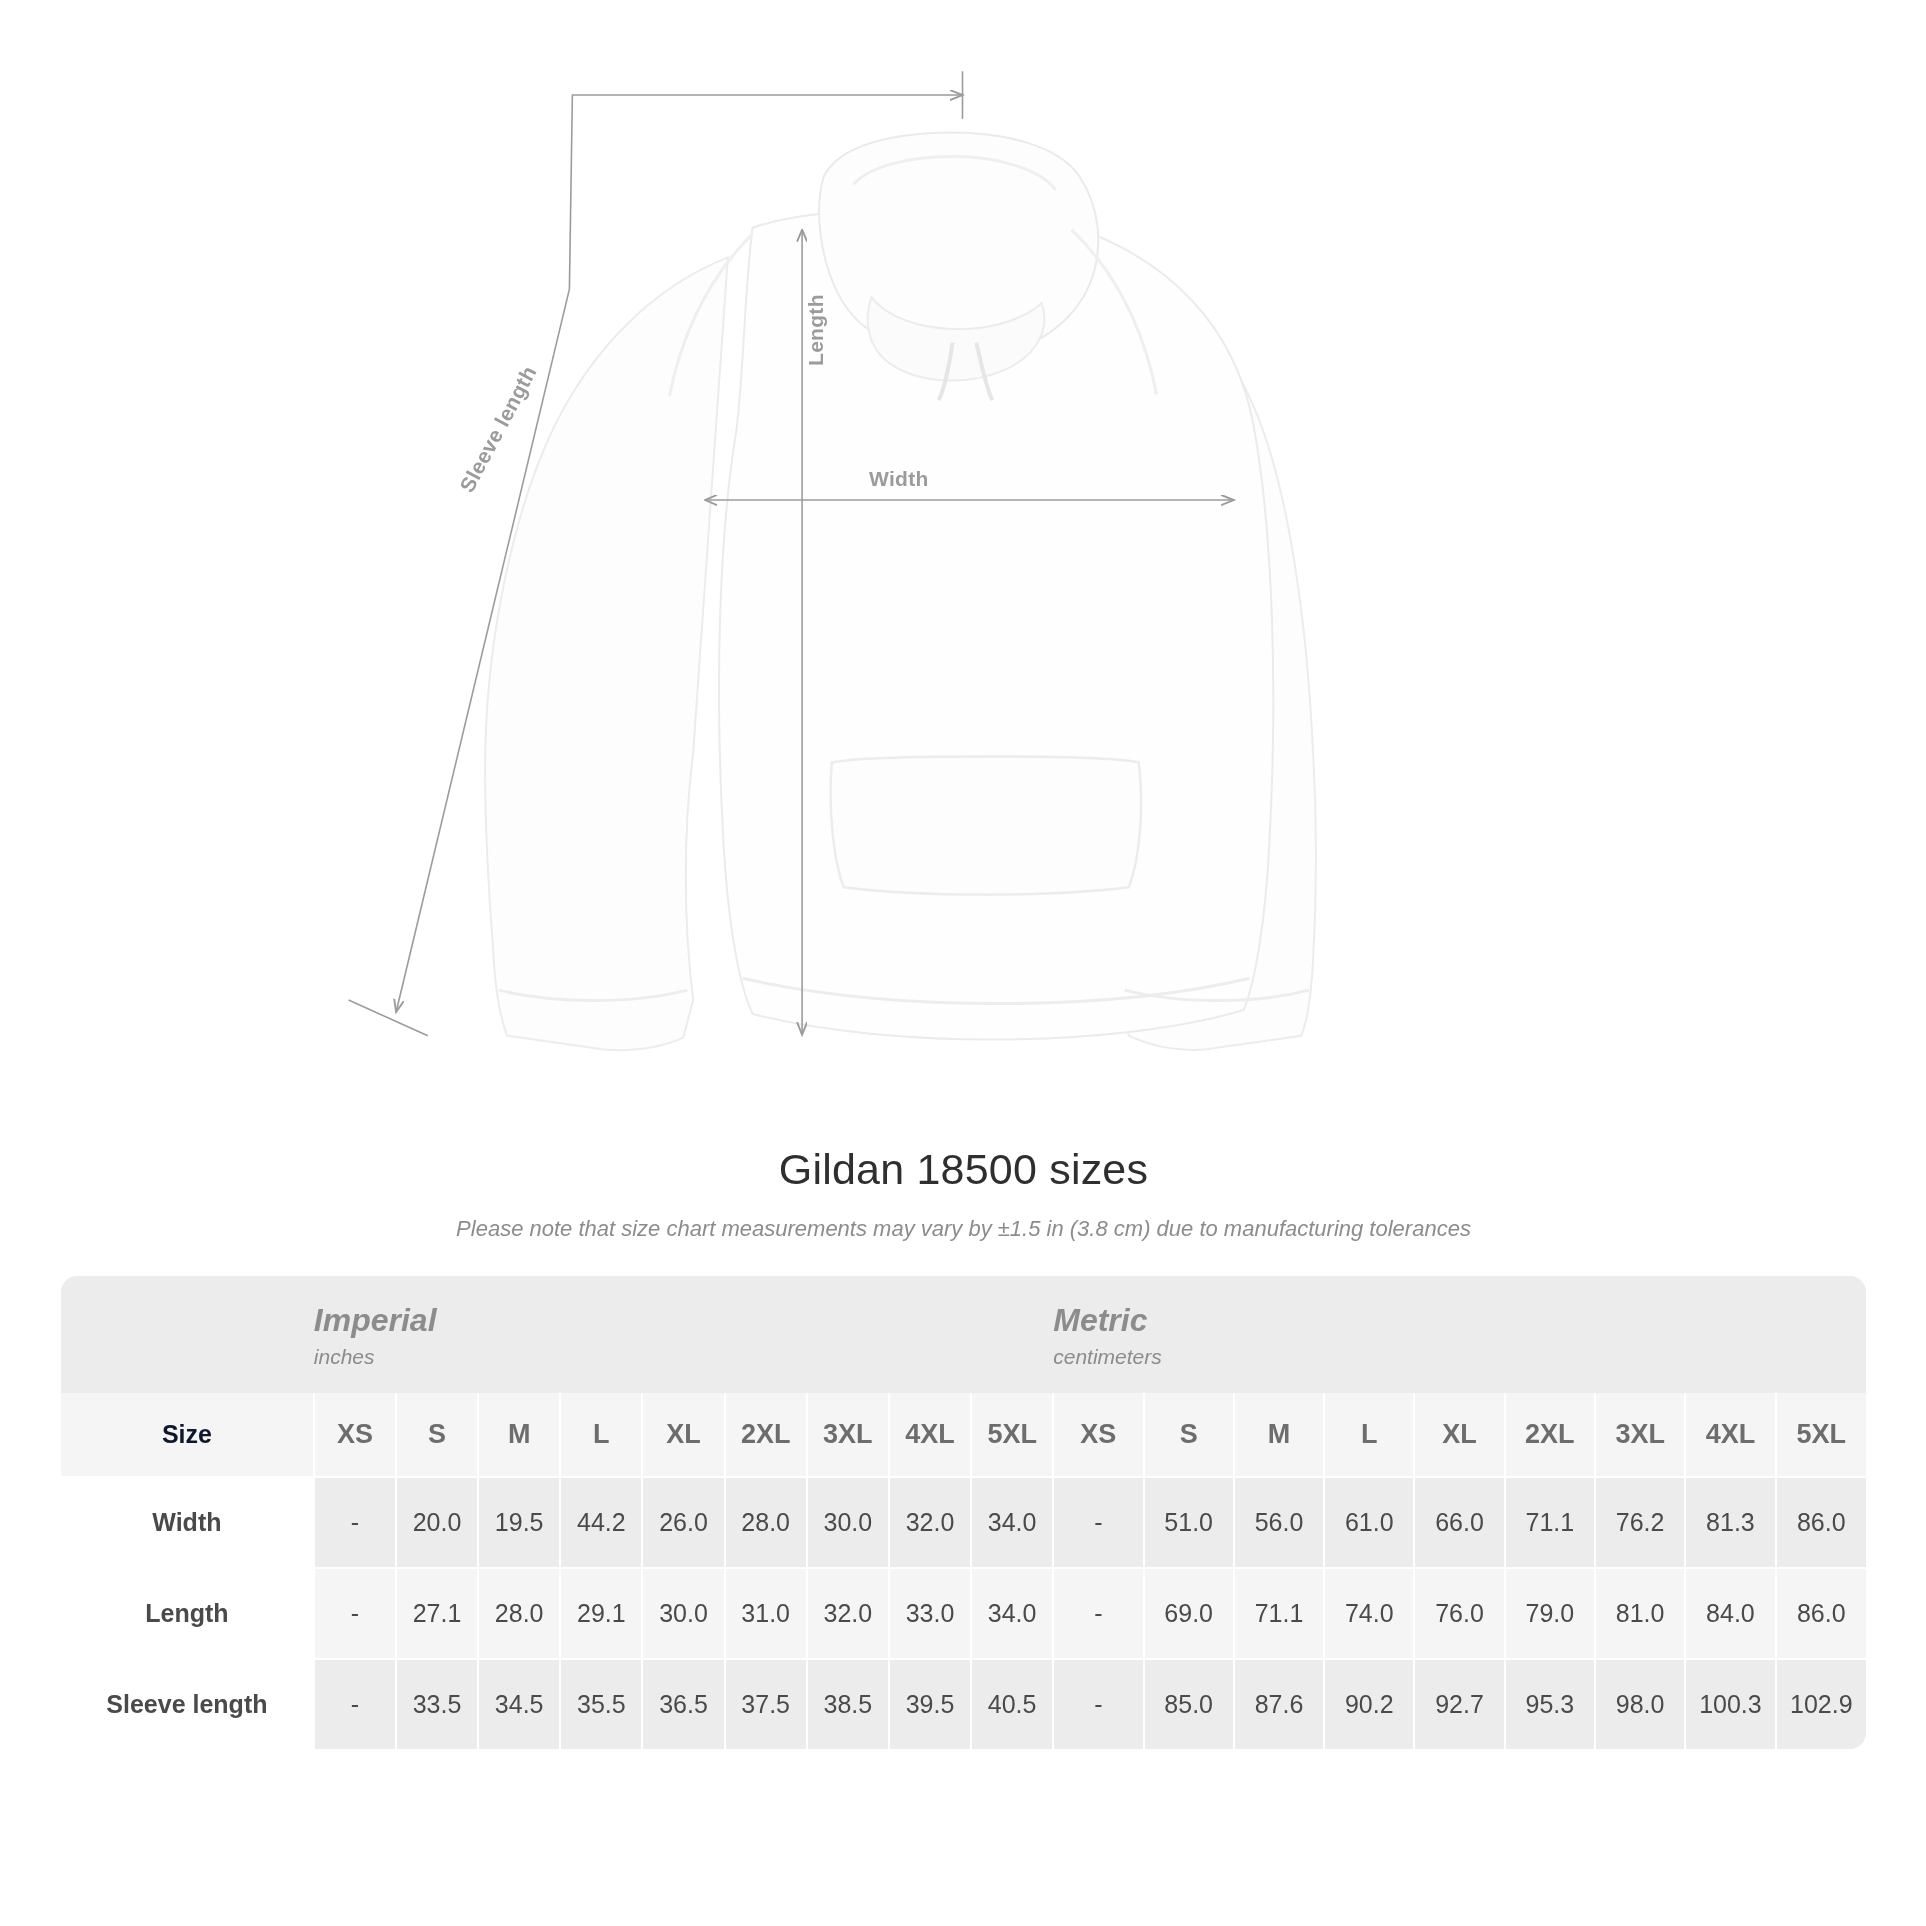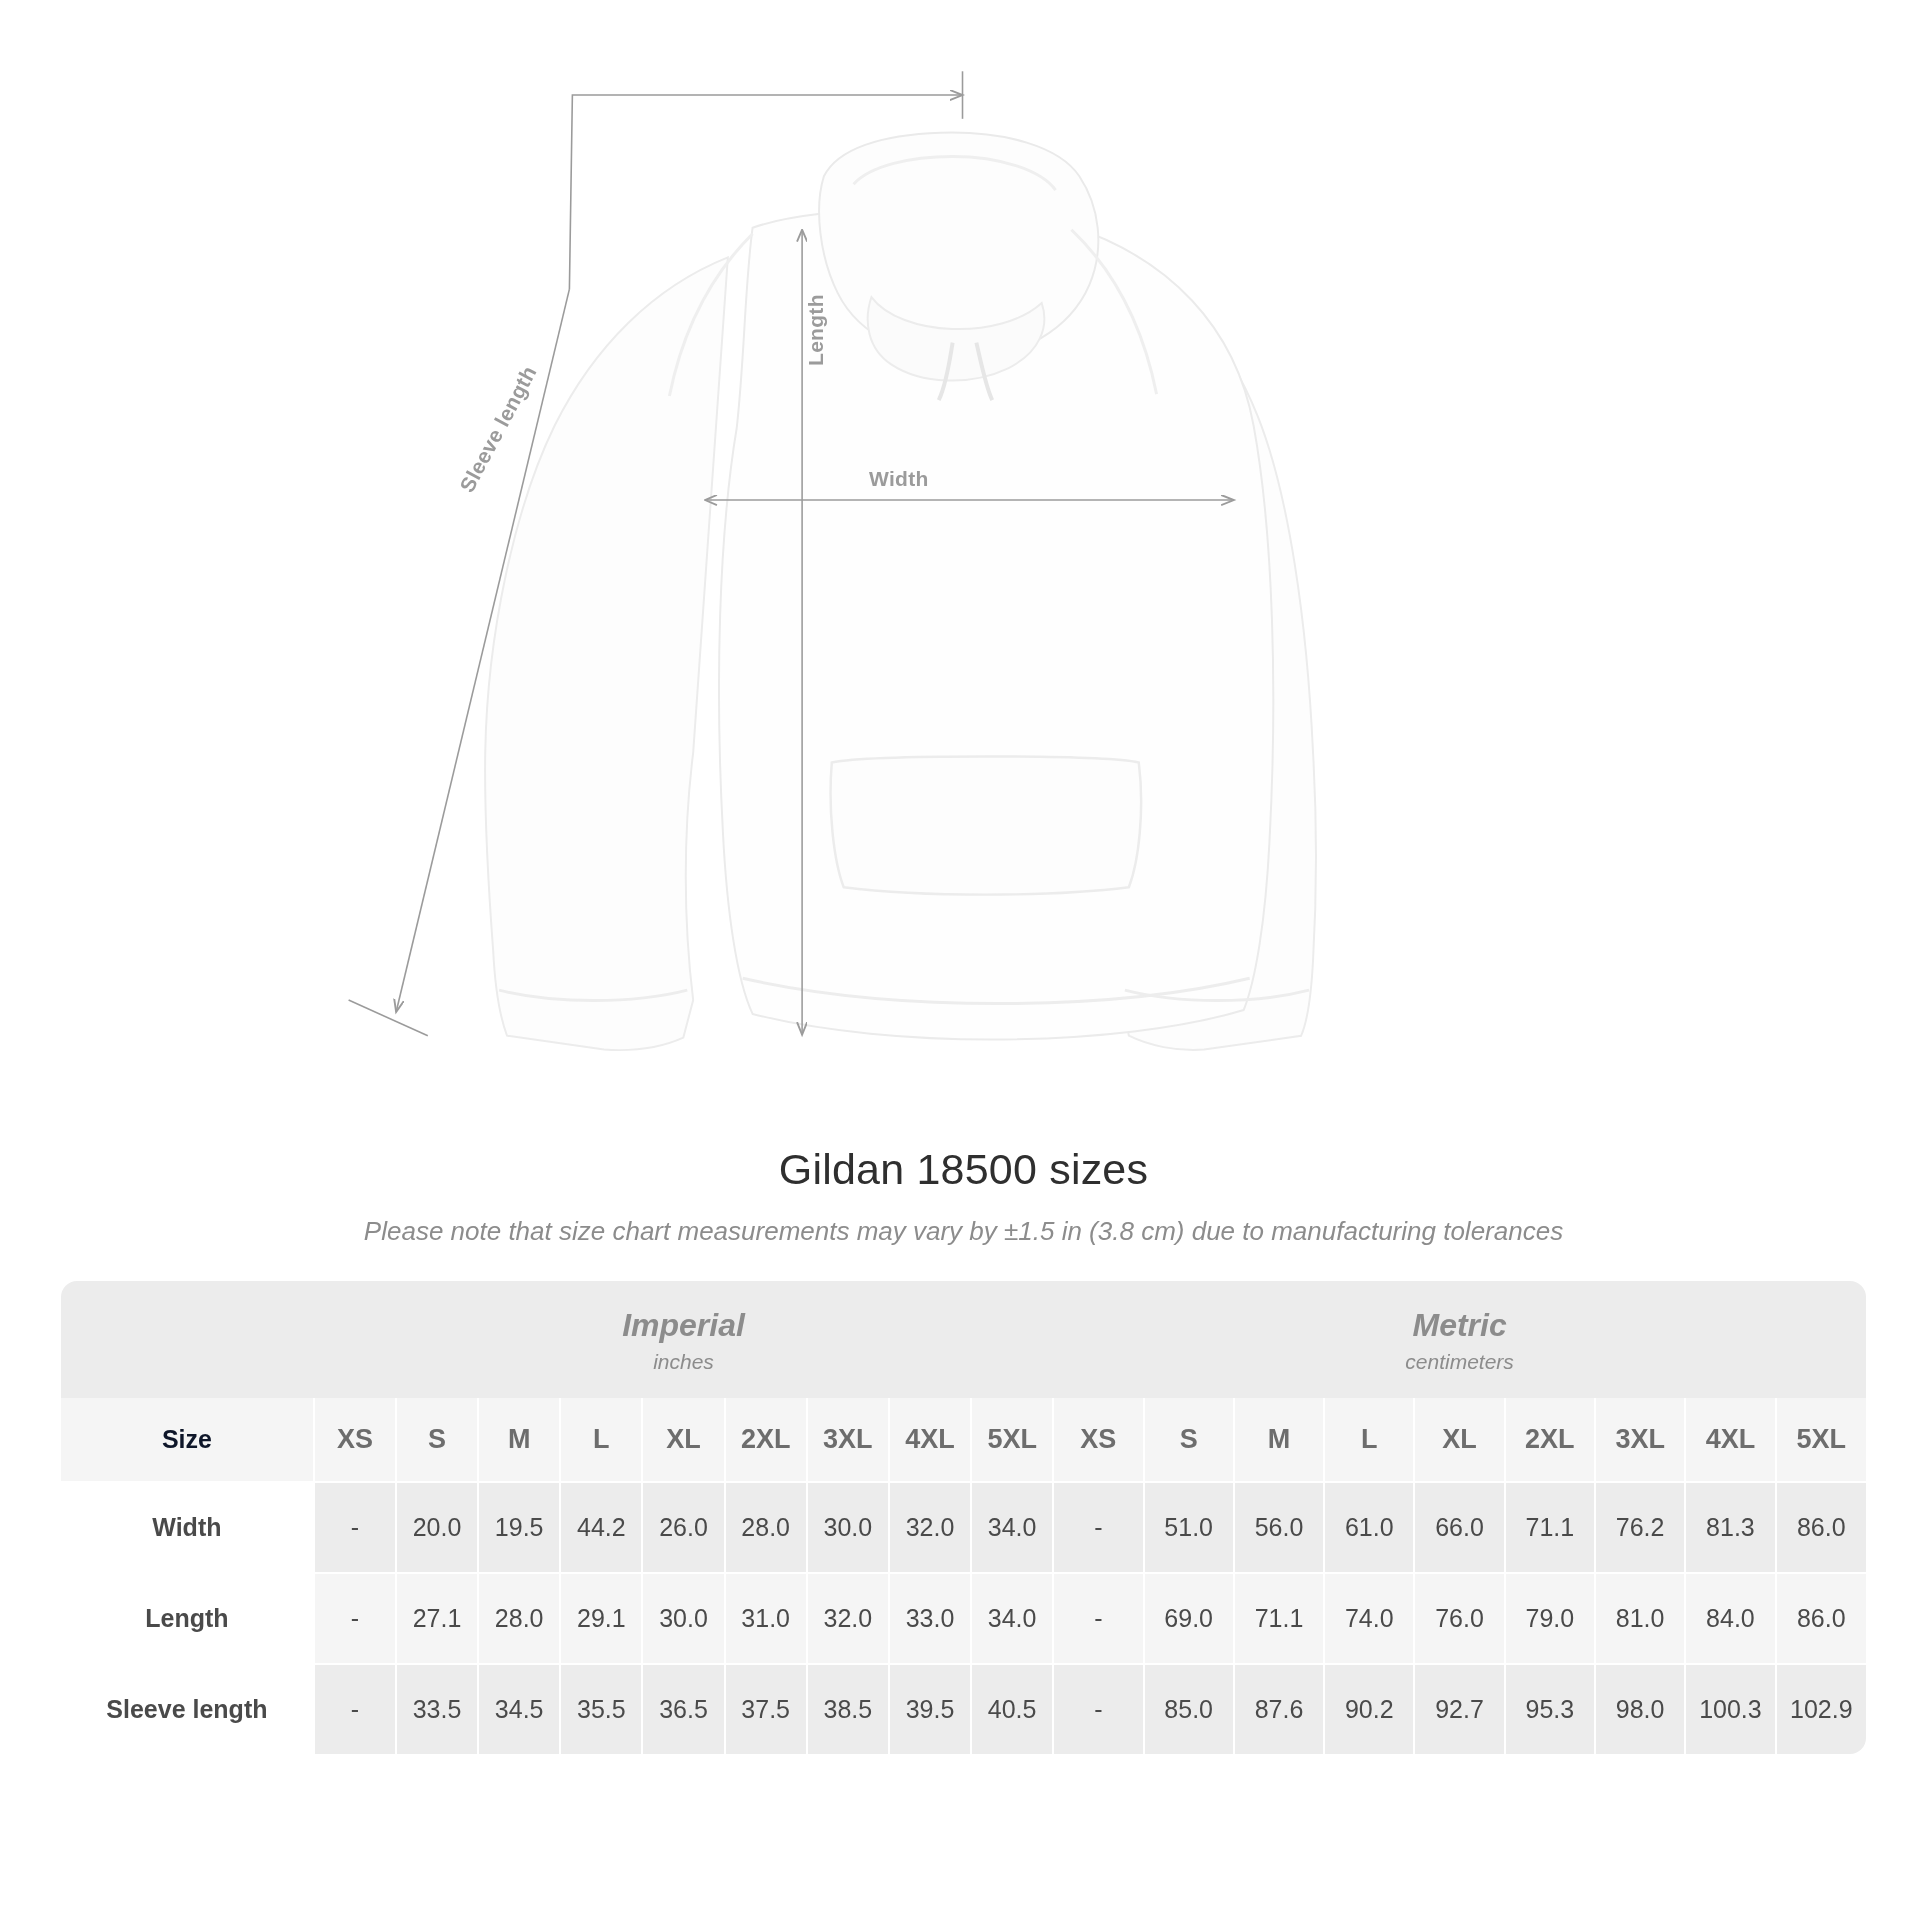--- a/index.html
+++ b/index.html
@@ -61,42 +61,41 @@
     margin-top: 36px;
   }
   #chart-title {
     font-size: 43px;
     font-weight: normal;
     color: #2f2f2f;
     margin: 0;
     letter-spacing: 0.2px;
   }
   #chart-note {
-    font-size: 26px;
+    font-size: 22px;
     font-style: italic;
     color: #8c8c8c;
     margin-top: 22px;
   }
 
   
   #table-wrap {
     margin: 34px 61px 0 61px;
     border-radius: 16px;
     overflow: hidden;
     background: #ffffff;
   }
   table {
     border-collapse: collapse;
     width: 100%;
     table-layout: fixed;
   }
   
   .sys-row td {
     background: #ececec;
-    text-align: center;
     padding: 26px 0 24px 0;
     vertical-align: middle;
   }
   .sys-name {
     font-size: 32px;
     font-style: italic;
     font-weight: bold;
     color: #8c8c8c;
     display: block;
   }

